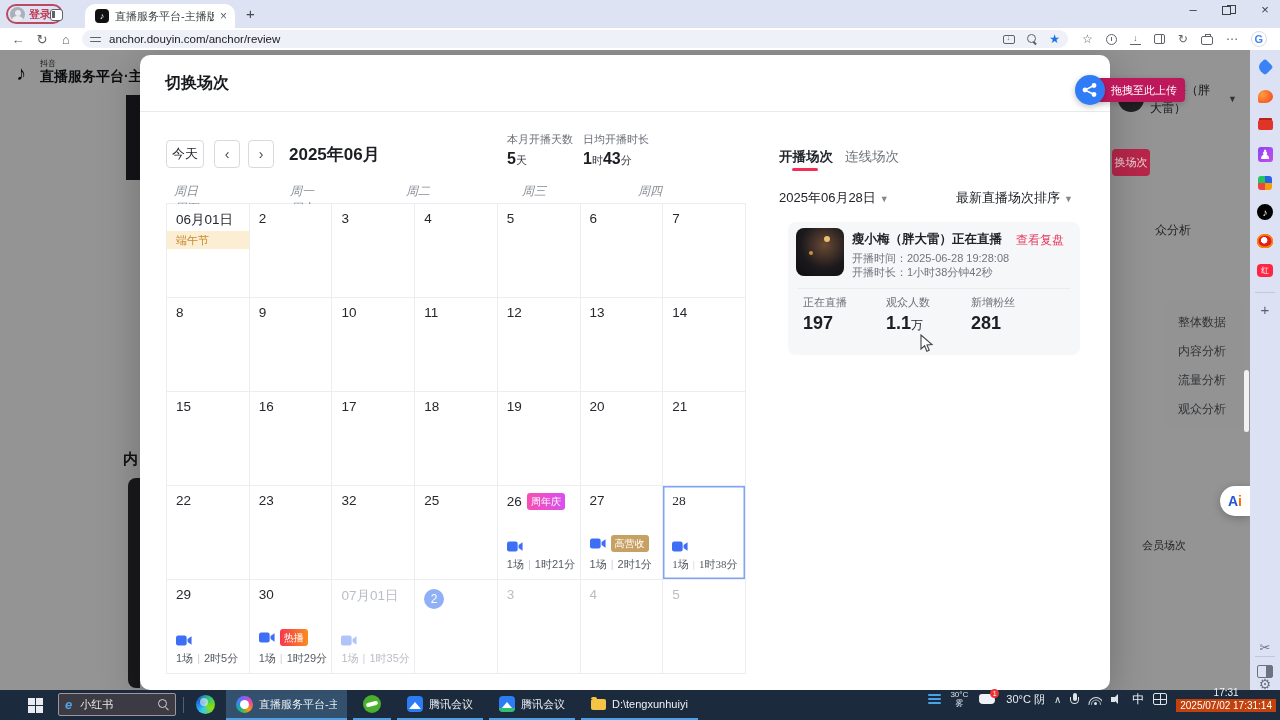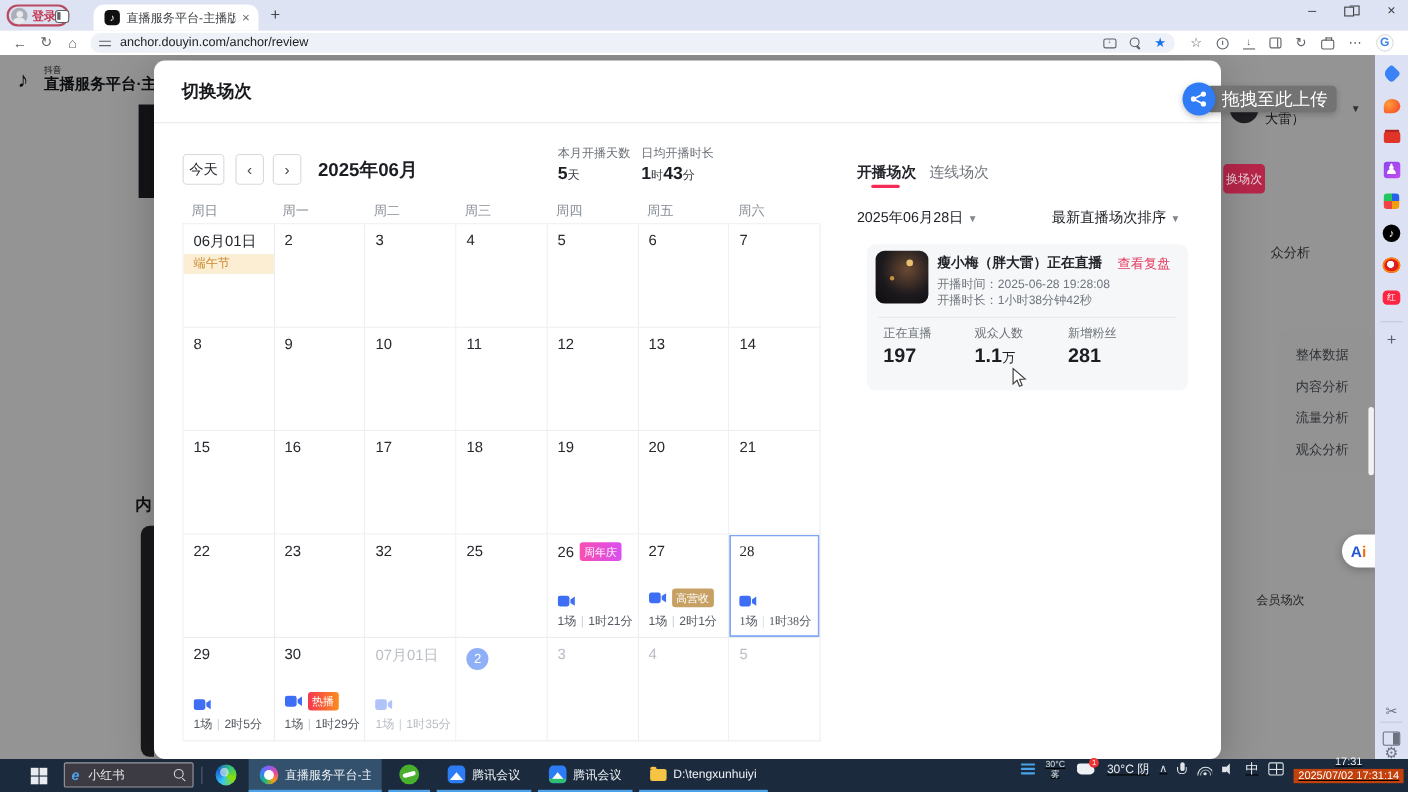--- a/index.html
+++ b/index.html
@@ -82,21 +82,21 @@
   .nav-sq { position:absolute; top:85px; width:26px; height:28px; border:1px solid #d6d9de; border-radius:4px; background:#fff; font-size:14px; color:#45484e; display:flex; align-items:center; justify-content:center; }
   #prev-btn { left:74px; } #next-btn { left:108px; }
   #month-title { position:absolute; left:149px; top:88px; font-size:17px; font-weight:bold; color:#1c1e23; }
   .mstat { position:absolute; top:77px; }
   #mstat1 { left:367px; } #mstat2 { left:443px; }
   .mstat .ml { font-size:11px; color:#6b7077; }
   .mstat .mv { margin-top:3px; font-size:16px; font-weight:bold; color:#1c1e23; }
   .mstat .mu { font-size:11px; font-weight:normal; color:#3c4046; }
 
   #cal { position:absolute; left:26px; top:128px; width:580px; }
-  #cal-weekdays { display:grid; grid-template-columns:repeat(7,1fr); height:20px; }
+  #cal-weekdays { display:grid; grid-template-columns:repeat(5,1fr); height:20px;font-style:italic; }
   #cal-weekdays .wd { font-size:12px; color:#868c95; padding-left:8px; }
   #cal-grid { display:grid; grid-template-columns:repeat(7,1fr); border-top:1px solid #ecedf0; border-left:1px solid #ecedf0; }
   .cell { position:relative; height:94px; background:#fff; border-right:1px solid #ecedf0; border-bottom:1px solid #ecedf0; }
   .cell.selected { box-shadow:inset 0 0 0 1.5px #7ea4f6;font-family:Liberation Serif, serif; }
   .cell-top { display:flex; align-items:center; gap:5px; padding:7px 4px 0 9px; }
   .dnum { font-size:13.5px; color:#25282d; white-space:nowrap; }
   .cell.muted .dnum { color:#b9bdc4; }
   .today-circle { width:20px; height:20px; border-radius:50%; background:#8fb0f6; color:#fff; font-size:12px; display:flex; align-items:center; justify-content:center; margin:2px 0 0 0; }
   .holiday { position:absolute; left:0; right:0; top:27px; height:18px; background:#fbeed3; color:#c9892e; font-size:11px; line-height:18px; padding-left:9px; }
   .badge { display:inline-flex; align-items:center; color:#fff; font-size:10px; border-radius:3px; padding:1.5px 4px; white-space:nowrap; }
@@ -126,21 +126,21 @@
   #card-div { position:absolute; left:10px; top:66px; width:272px; height:1px; background:#e9ebee; }
   .cstat { position:absolute; top:73px; }
   .cstat .cl { font-size:11px; color:#6b7077; }
   .cstat .cv { margin-top:3px; font-size:18px; font-weight:bold; color:#1b1e23; }
   .cstat .cu { font-size:12px; font-weight:normal; }
 
   
   #upload-pill { position:absolute; left:1075px; top:25px; z-index:20; display:flex; align-items:center; }
   #upload-circle { width:30px; height:30px; border-radius:50%; background:#2f7cf6; position:relative; z-index:2; box-shadow:0 2px 6px rgba(0,0,0,0.25); }
   #upload-circle svg { position:absolute; left:6px; top:6px; }
-  #upload-label { margin-left:-8px; height:24px; background:#737373; border-radius:4px; color:#fff; font-size:16px; display:flex; align-items:center; padding:0 8px 0 14px; white-space:nowrap; box-shadow:0 2px 6px rgba(0,0,0,0.2); }
+  #upload-label { margin-left:-8px; height:24px; background:#be185d; border-radius:4px; color:#fff; font-size:11px; display:flex; align-items:center; padding:0 8px 0 14px; white-space:nowrap; box-shadow:0 2px 6px rgba(0,0,0,0.2); }
   #ai-pill { position:absolute; left:1220px; top:436px; width:30px; height:30px; background:#fff; border-radius:15px 0 0 15px; z-index:20; display:flex; align-items:center; justify-content:center; font-size:14px; font-weight:bold; box-shadow:0 2px 8px rgba(0,0,0,0.25); }
   #ai-pill .a { color:#2356d8; } #ai-pill .i { color:#ff6a00; }
   #scroll-thumb { position:absolute; left:1244px; top:320px; width:5px; height:62px; background:#f2f2f2; border-radius:3px; z-index:6; }
   #cursor { position:absolute; left:920px; top:284px; z-index:30; }
 
   
   #ext-sidebar { position:absolute; left:1250px; top:50px; width:30px; height:640px; background:#dce2f3; z-index:2; }
   .si { position:absolute; left:6px; width:18px; height:18px; display:flex; align-items:center; justify-content:center; }
   .tag-icon::before { content:""; width:12px; height:12px; background:#3b82f6; border-radius:3px 3px 3px 6px; transform:rotate(45deg); }
   .clip-icon::before { content:""; width:15px; height:13px; background:radial-gradient(circle at 30% 35%, #ff9d3c, #f54021); border-radius:50% 50% 50% 20%; }
@@ -175,21 +175,21 @@
   .task .tlabel { color:#eef1f4; font-size:11px; white-space:nowrap; max-width:78px; overflow:hidden; }
   .douyin-app-icon { width:17px; height:17px; border-radius:50%; background:conic-gradient(#8b5cf6,#ec4899,#f59e0b,#10b981,#3b82f6,#8b5cf6); position:relative; }
   .douyin-app-icon::after { content:""; position:absolute; left:4px; top:4px; width:9px; height:9px; border-radius:50%; background:#fff; }
   .green-app-icon { width:18px; height:18px; border-radius:50%; background:#48b02c; position:relative; }
   .green-app-icon::after { content:""; position:absolute; left:3px; top:7px; width:12px; height:4px; border-radius:2px; background:#fff; transform:rotate(-15deg); }
   .meeting-icon, .meeting-beta-icon { width:16px; height:16px; border-radius:4px; background:#2b7cf5; position:relative; overflow:hidden; }
   .meeting-icon::after, .meeting-beta-icon::after { content:""; position:absolute; left:2px; bottom:3px; border-left:6px solid transparent; border-right:6px solid transparent; border-bottom:7px solid #fff; }
   .meeting-beta-icon::before { content:""; position:absolute; left:0; bottom:0; width:16px; height:4px; background:#2fbf71; z-index:2; }
   .folder-icon { width:15px; height:11px; background:#f6c445; border-radius:2px; position:relative; }
   .folder-icon::before { content:""; position:absolute; left:0; top:-2px; width:6px; height:2px; background:#f6c445; border-radius:2px 2px 0 0; }
-  #tray { position:absolute; right:4px; top:0; height:18px; display:flex; align-items:center; gap:9px;text-decoration:underline; }
+  #tray { position:absolute; right:4px; top:0; height:18px; display:flex; align-items:center; gap:9px; }
   .hamb { width:13px; height:10px; display:flex; flex-direction:column; justify-content:space-between; }
   .hamb span { height:2px; background:#4aa3e8; border-radius:1px; }
   .temp-mini { color:#dfe4e8; font-size:8px; line-height:9px; text-align:center; }
   .cloudw { position:relative; width:20px; height:12px; }
   .cloudw::before { content:""; position:absolute; left:2px; top:3px; width:16px; height:8px; border-radius:6px; background:#eef2f6; box-shadow:-1px -3px 0 -1px #eef2f6; }
   .cloudw .wbadge { position:absolute; right:-2px; top:-4px; width:9px; height:9px; border-radius:50%; background:#e33; color:#fff; font-size:7px; display:flex; align-items:center; justify-content:center; }
   .temp-line { color:#e8ecf0; font-size:11px; white-space:nowrap; }
   .chev { color:#dfe4e8; font-size:10px; }
   .micw { position:relative; width:9px; height:13px; }
   .micw::before { content:""; position:absolute; left:2.5px; top:0; width:4px; height:8px; border-radius:2px; background:#dfe4e8; }

